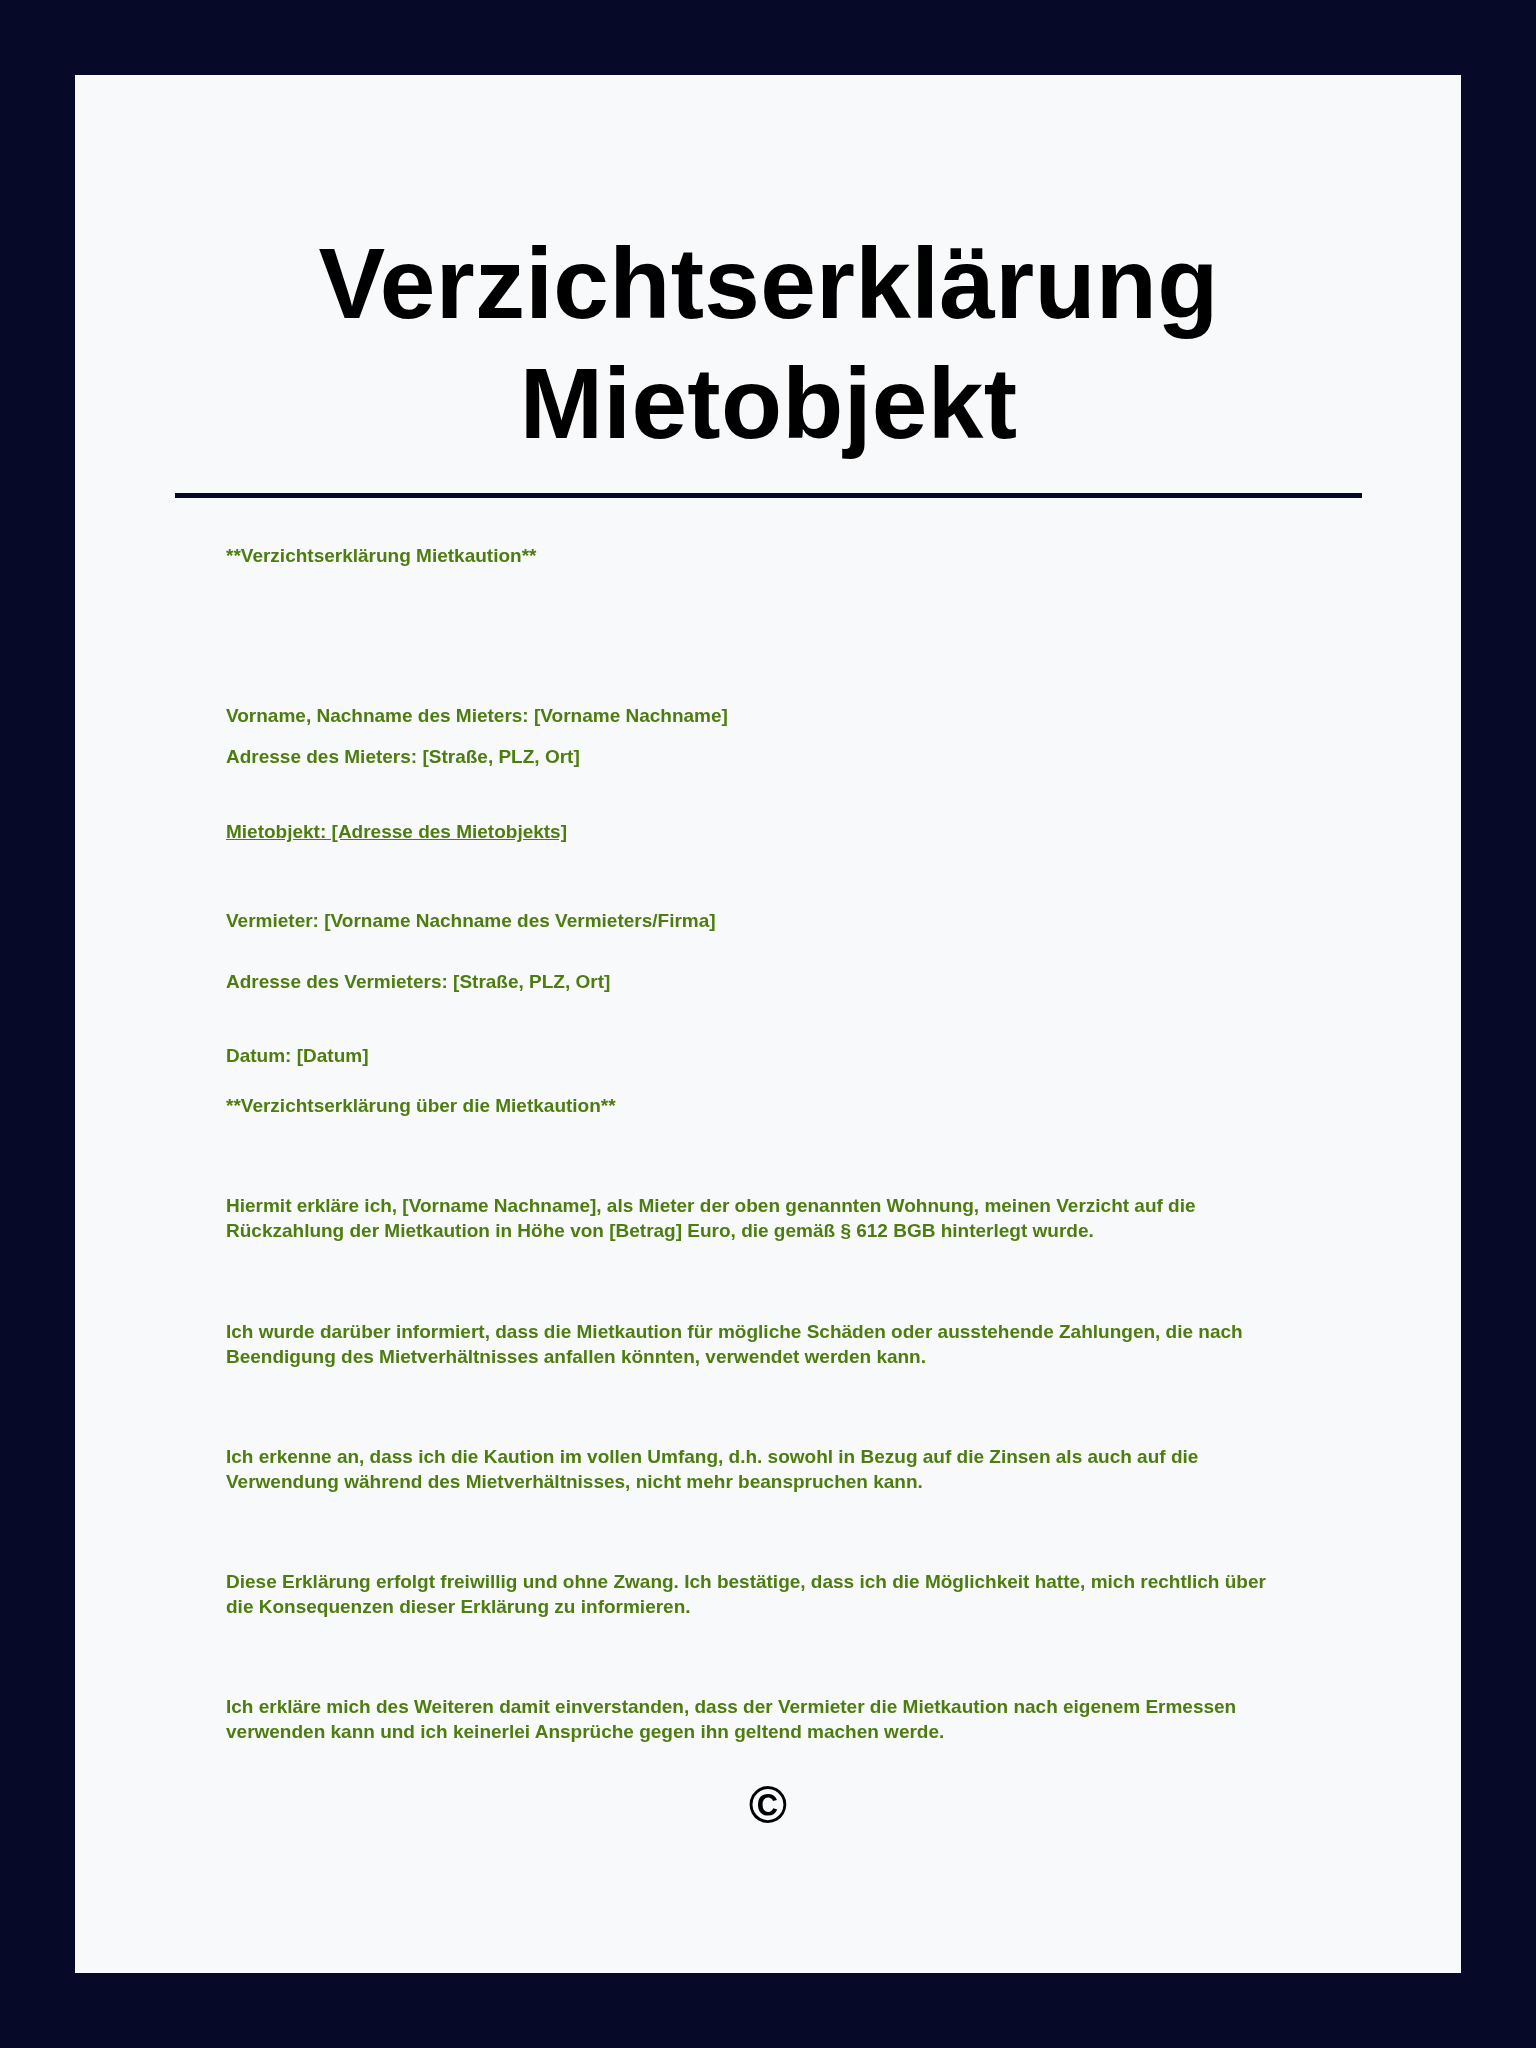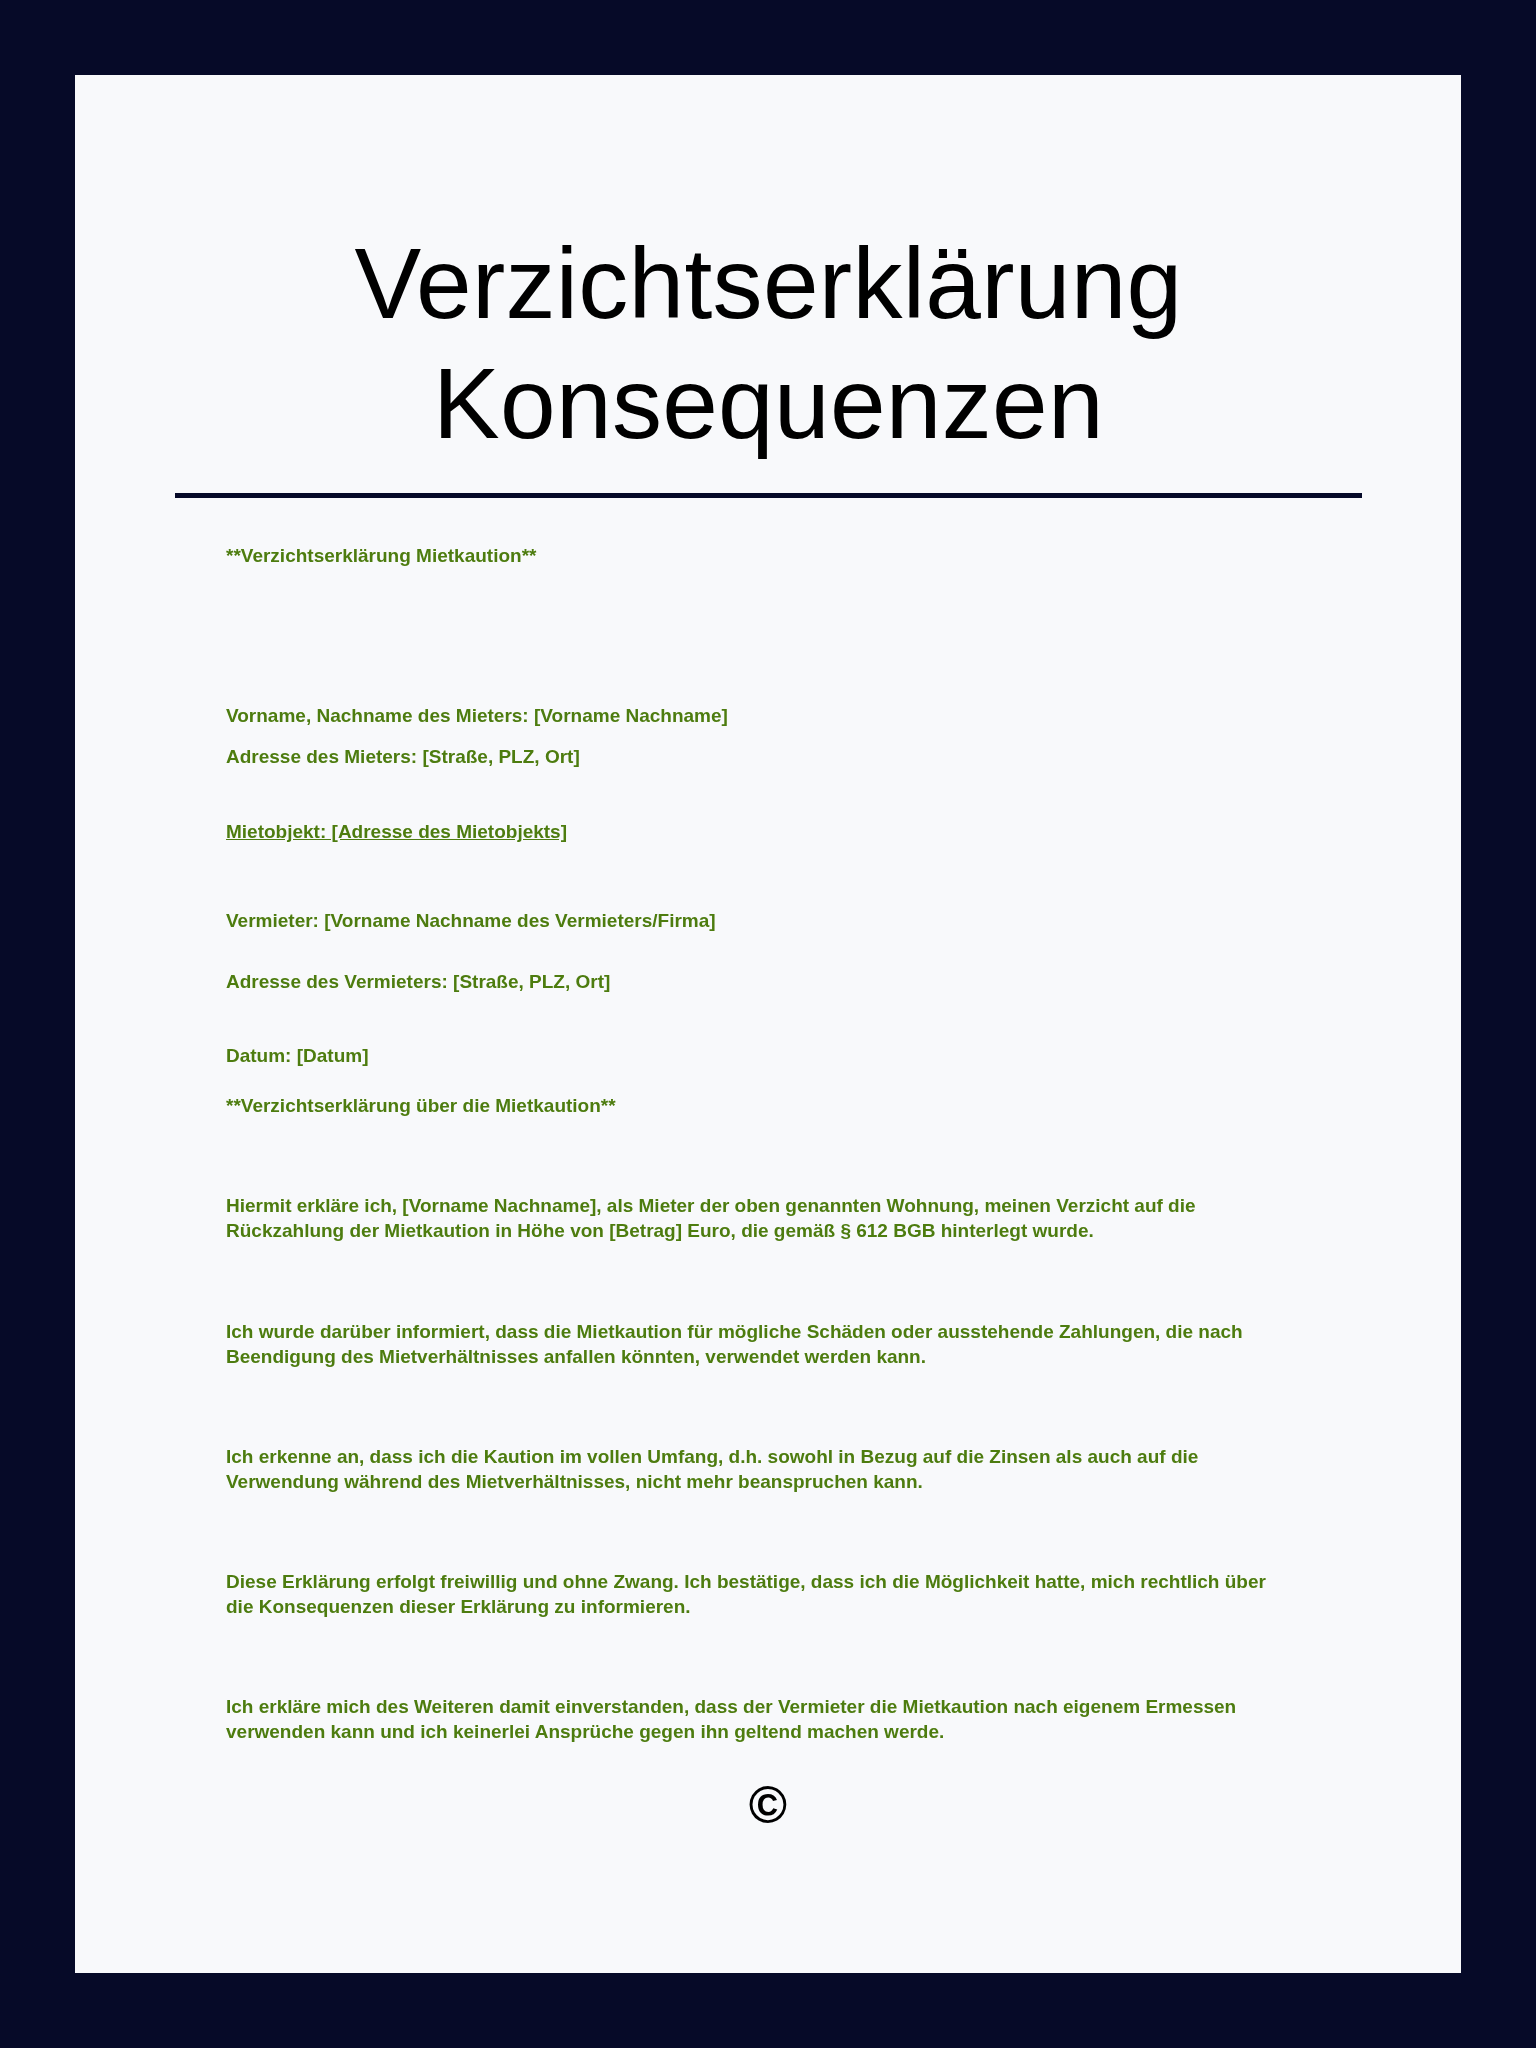--- a/index.html
+++ b/index.html
@@ -22,21 +22,21 @@
       height: 1898px;
       background: #f8f9fb;
     }
     .title {
       position: absolute;
       left: 100px;
       width: 1187px;
       top: 148px;
       margin: 0;
       text-align: center;
-      font-weight: normal;
+      font-weight: bold;
       font-size: 100px;
       line-height: 120px;
       color: #000000;
       letter-spacing: 0.3px;
     }
     .title span { display: block; }
     .rule {
       position: absolute;
       left: 100px;
       top: 418px;
@@ -68,21 +68,21 @@
       color: #000000;
     }
   </style>
 </head>
 <body>
 
 <div class="page">
 
   <h1 class="title">
     <span>Verzichtserklärung</span>
-    <span>Konsequenzen</span>
+    <span>Mietobjekt</span>
   </h1>
 
   <div class="rule"></div>
 
   <p class="block" style="top:468px;">**Verzichtserklärung Mietkaution**</p>
 
   <p class="block" style="top:628px;">Vorname, Nachname des Mieters: [Vorname Nachname]</p>
   <p class="block" style="top:669px;">Adresse des Mieters: [Straße, PLZ, Ort]</p>
   <p class="block" style="top:744px;text-decoration:underline;">Mietobjekt: [Adresse des Mietobjekts]</p>
   <p class="block" style="top:833px;">Vermieter: [Vorname Nachname des Vermieters/Firma]</p>

